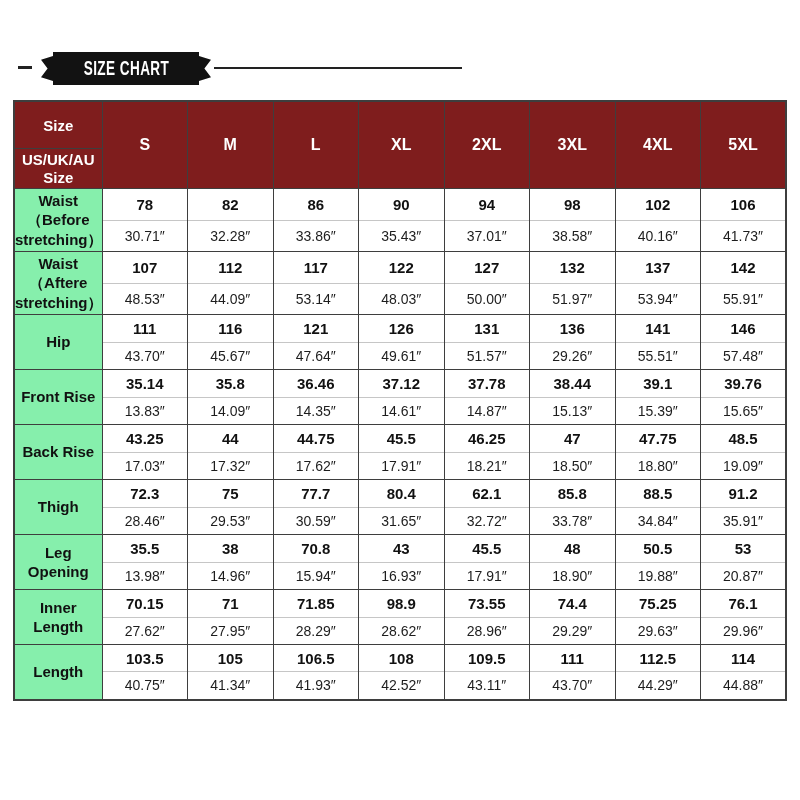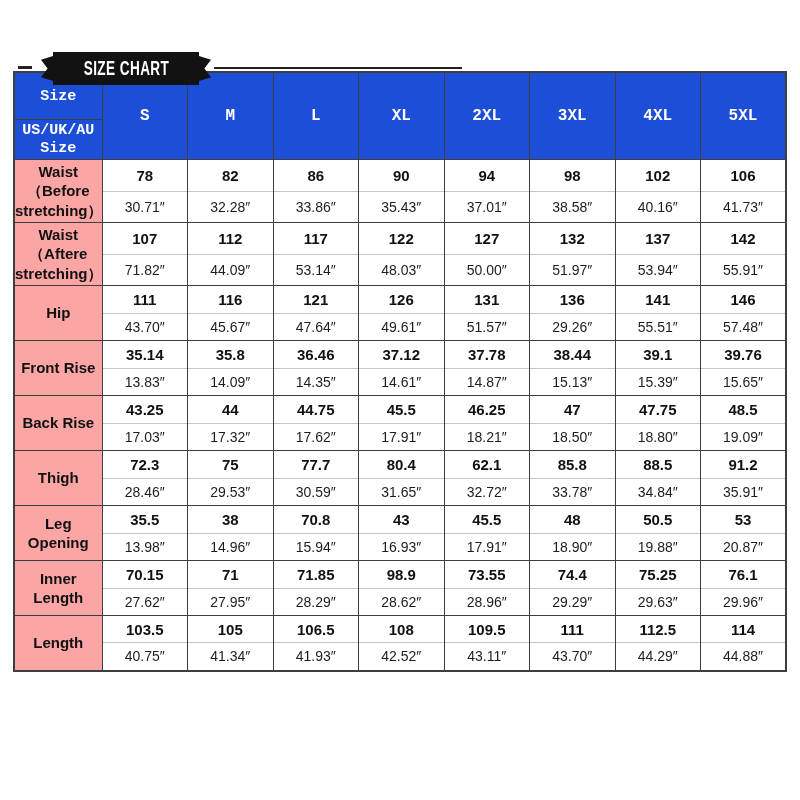--- a/index.html
+++ b/index.html
@@ -4,21 +4,21 @@
 <style>
   * { box-sizing: border-box; }
   html, body {
     margin: 0; padding: 0;
     width: 800px; height: 800px;
     background: #ffffff;
     font-family: "Liberation Sans", sans-serif;
     overflow: hidden;
   }
   
-  .banner-area { position: relative; height: 71px; }
+  .banner-area { position: relative; height: 100px; }
   .banner-dash {
     position: absolute; left: 18px; top: 66px;
     width: 14px; height: 3px; background: #222;
   }
   .ribbon-rect {
     position: absolute; left: 53px; top: 52px;
     width: 146px; height: 33px;
     background: #121212;
     display: flex; align-items: center; justify-content: center;
   }
@@ -50,40 +50,39 @@
     table-layout: fixed;
     border: 2px solid #3e3e3e;
   }
   .size-chart th, .size-chart td {
     border: 1px solid #3e3e3e;
     padding: 0;
     text-align: center;
     vertical-align: middle;
   }
   .size-chart th {
-    background: #1d4ed8;
+    background: #7f1d1d;
     color: #ffffff;
     font-weight: 700;
     font-size: 16px;
     height: 87px;
-    font-family: Liberation Mono, monospace;
   }
   .corner-cell { padding: 0; }
   .corner-top {
     height: 47px; display: flex; align-items: center; justify-content: center;
     border-bottom: 1px solid #3e3e3e; font-size: 15px;
   }
   .corner-bottom {
     height: 39px; display: flex; align-items: center; justify-content: center;
     font-size: 15px; line-height: 1.15; padding: 0 2px;
   }
   tr.group td { height: 55px; }
   tr.group.tall td { height: 63px; }
   .label-cell {
-    background: #fca5a5;
+    background: #86efac;
     font-weight: 700;
     font-size: 15px;
     color: #111;
     white-space: pre-line;
     line-height: 1.3;
     margin-top: 48px;
   }
   .val-cell { background: #ffffff; }
   .stack { display: flex; flex-direction: column; height: 100%; }
   .stack .cm {
@@ -193,21 +192,21 @@
           </div>
         </td>
       </tr>
       <tr class="group tall">
         <td class="label-cell">Waist
 （Aftere
 stretching）</td>
         <td class="val-cell">
           <div class="stack">
             <div class="cm">107</div>
-            <div class="in">71.82″</div>
+            <div class="in">48.53″</div>
           </div>
         </td>
         <td class="val-cell">
           <div class="stack">
             <div class="cm">112</div>
             <div class="in">44.09″</div>
           </div>
         </td>
         <td class="val-cell">
           <div class="stack">

